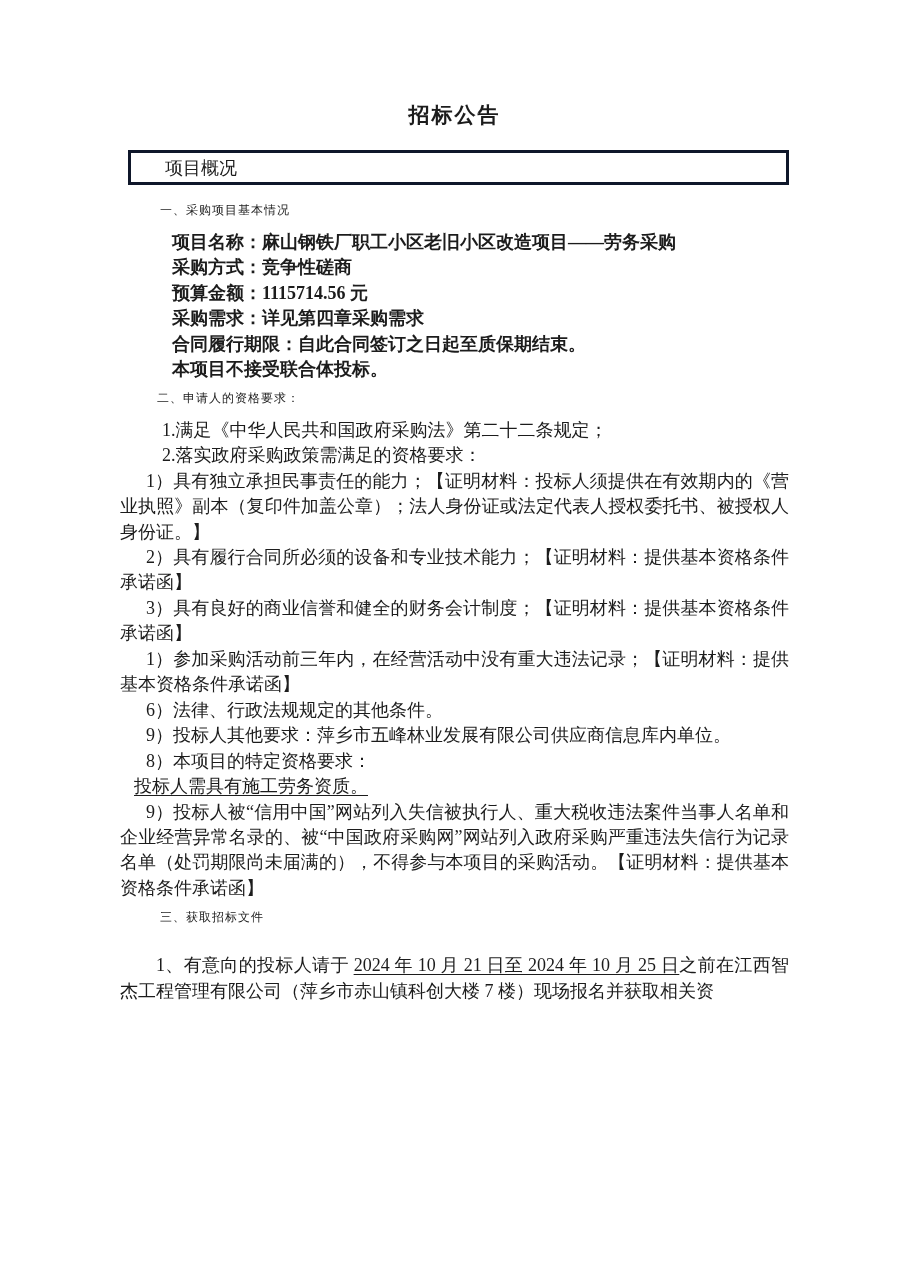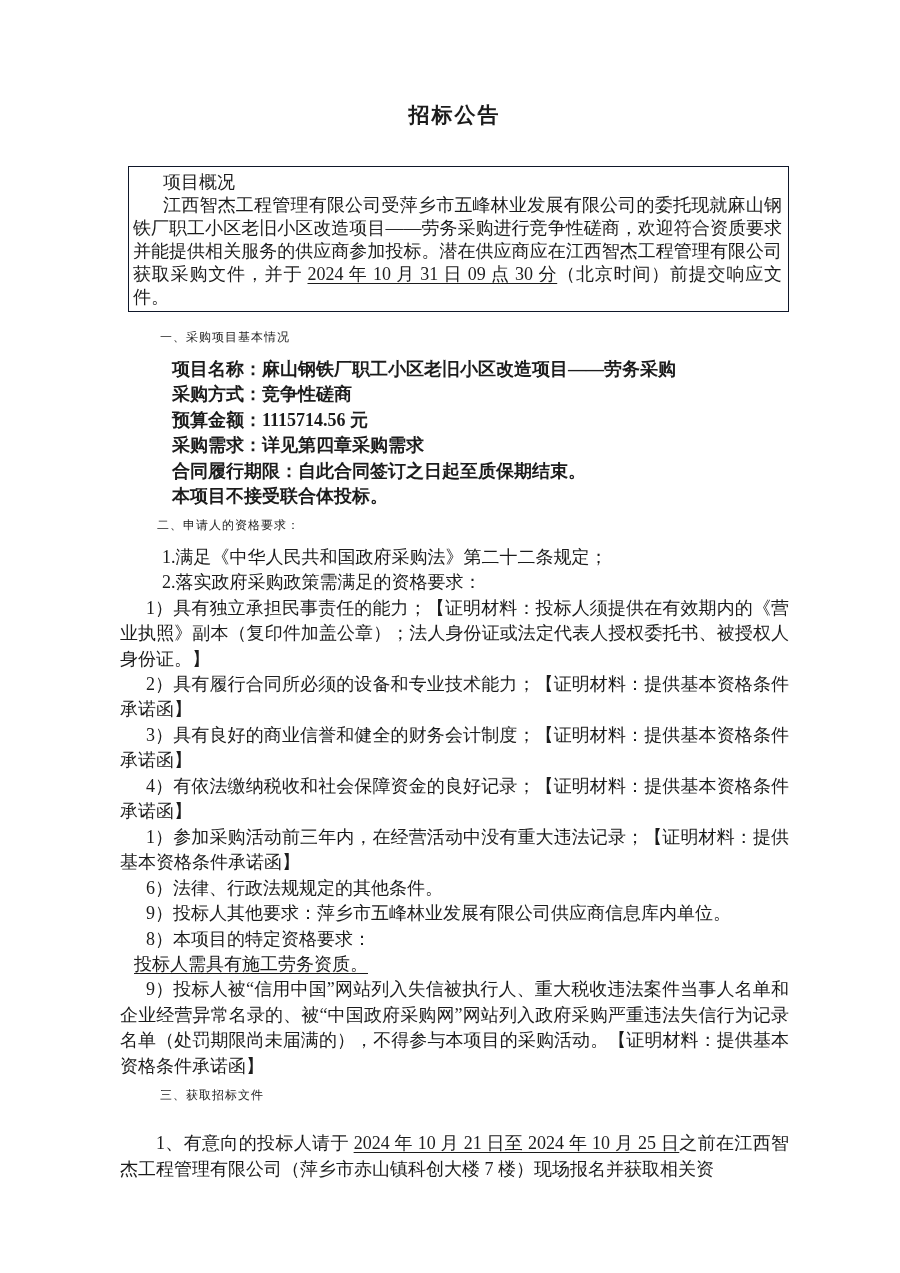--- a/index.html
+++ b/index.html
@@ -17,22 +17,22 @@
   }
   .doc-title {
     text-align:center;
     font-weight:bold;
     font-size:21px;
     line-height:30px;
     margin:0;
     letter-spacing:2px;
   }
   .overview-box {
-    margin:36px 0 0 8px;
-    border:1px solid #0f172a;
+    margin:20px 0 0 8px;
+    border:3px solid #0f172a;
     padding:4px 6px 2px 4px;
     line-height:23px;
     text-align:justify;
   }
   .overview-heading { text-indent:30px; }
   .overview-paragraph { margin:0; text-indent:30px; text-align:justify; }
   .section-heading {
     font-family:"Liberation Sans","DejaVu Sans",sans-serif;
     font-weight:400;
     font-size:12px;
@@ -61,41 +61,39 @@
 </style>
 </head>
 <body>
 
 <div class="page">
 
   <h1 class="doc-title">招标公告</h1>
 
   <div class="overview-box">
     <div class="overview-heading">项目概况</div>
-    <p class="overview-paragraph"><span>江西智杰工程管理有限公司受萍乡市五峰林业发展有限公司的委托现就麻山钢铁厂职工小区老旧小区改造项目——劳务采购进行竞争性磋商，欢迎符合资质要求并能提供相关服务的供应商参加投标。潜在供应商应在江西智杰工程管理有限公司获取采购文件，并于 </span><u>2024 年 10 月 31 日 09 点 30 分</u><span>（北京时间）前提交响应文件。</span></p>
   </div>
 
   <h2 class="section-heading">一、采购项目基本情况</h2>
   <div class="item-list">
     <p class="item">项目名称：麻山钢铁厂职工小区老旧小区改造项目——劳务采购</p>
     <p class="item">采购方式：竞争性磋商</p>
     <p class="item">预算金额：1115714.56 元</p>
     <p class="item">采购需求：详见第四章采购需求</p>
     <p class="item">合同履行期限：自此合同签订之日起至质保期结束。</p>
     <p class="item">本项目不接受联合体投标。</p>
   </div>
 
   <h2 class="section-heading tight">二、申请人的资格要求：</h2>
   <div>
     <p class="para ind-dot"><span>1.满足《中华人民共和国政府采购法》第二十二条规定；</span></p>
     <p class="para ind-dot"><span>2.落实政府采购政策需满足的资格要求：</span></p>
     <p class="para"><span>1）具有独立承担民事责任的能力；【证明材料：投标人须提供在有效期内的《营业执照》副本（复印件加盖公章）；法人身份证或法定代表人授权委托书、被授权人身份证。】</span></p>
     <p class="para"><span>2）具有履行合同所必须的设备和专业技术能力；【证明材料：提供基本资格条件承诺函】</span></p>
     <p class="para"><span>3）具有良好的商业信誉和健全的财务会计制度；【证明材料：提供基本资格条件承诺函】</span></p>
-    <p class="para"><span>4）有依法缴纳税收和社会保障资金的良好记录；【证明材料：提供基本资格条件承诺函】</span></p>
     <p class="para"><span>1）参加采购活动前三年内，在经营活动中没有重大违法记录；【证明材料：提供基本资格条件承诺函】</span></p>
     <p class="para"><span>6）法律、行政法规规定的其他条件。</span></p>
     <p class="para"><span>9）投标人其他要求：萍乡市五峰林业发展有限公司供应商信息库内单位。</span></p>
     <p class="para"><span>8）本项目的特定资格要求：</span></p>
     <p class="para ind-sm"><u>投标人需具有施工劳务资质。</u></p>
     <p class="para"><span>9）投标人被“信用中国”网站列入失信被执行人、重大税收违法案件当事人名单和企业经营异常名录的、被“中国政府采购网”网站列入政府采购严重违法失信行为记录名单（处罚期限尚未届满的），不得参与本项目的采购活动。【证明材料：提供基本资格条件承诺函】</span></p>
   </div>
 
   <h2 class="section-heading last">三、获取招标文件</h2>
   <div>

